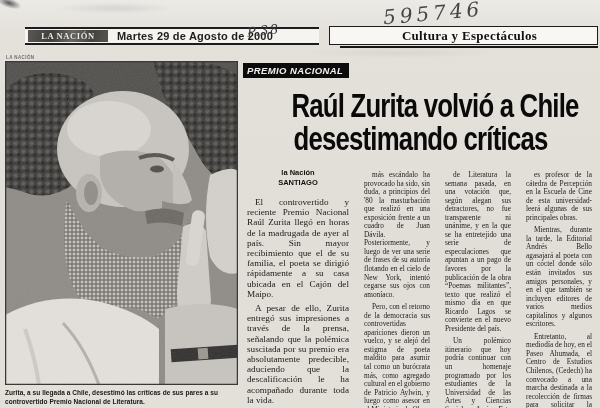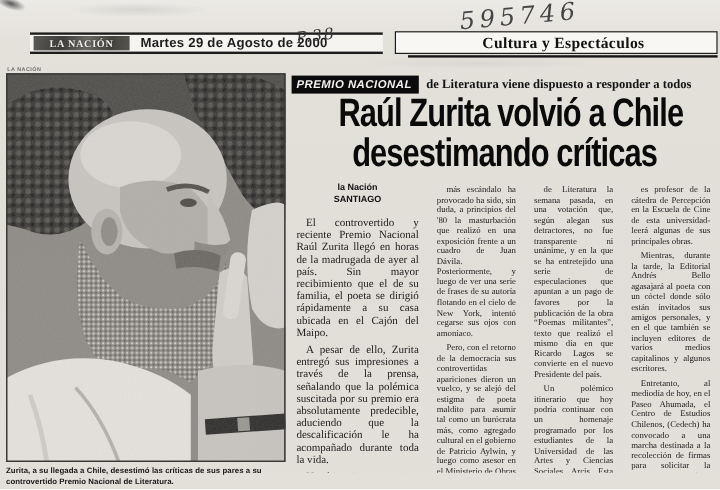--- a/index.html
+++ b/index.html
@@ -138,23 +138,22 @@
       <rect width="233" height="324" filter="url(#grain)" opacity="0.22"></rect>
       <rect x="0.5" y="0.5" width="232" height="323" fill="none" stroke="#3a3938" stroke-width="1.5"></rect>
     </svg>
   </div>
 
   <div class="caption">Zurita, a su llegada a Chile, desestimó las críticas de sus pares a su controvertido Premio Nacional de Literatura.</div>
 
   <div class="article">
     <div class="kicker">
       <span class="kicker-badge">PREMIO NACIONAL</span>
-      <span class="kicker-text">de Literatura viene dispuesto a responder a todos</span>
     </div>
-    <h1 class="headline" style="margin:0;">
+    <h1 class="headline" style="margin:12px;">
       <span class="l">Raúl Zurita volvió a Chile</span>
       <span class="l">desestimando críticas</span>
     </h1>
     <div class="cols">
       <div class="col col-1">
         <div class="byline">
           <div>la Nación</div>
           <div>SANTIAGO</div>
         </div>
         <p>El controvertido y reciente Premio Nacional Raúl Zurita llegó en horas de la madrugada de ayer al país. Sin mayor recibimiento que el de su familia, el poeta se dirigió rápidamente a su casa ubicada en el Cajón del Maipo.</p>

